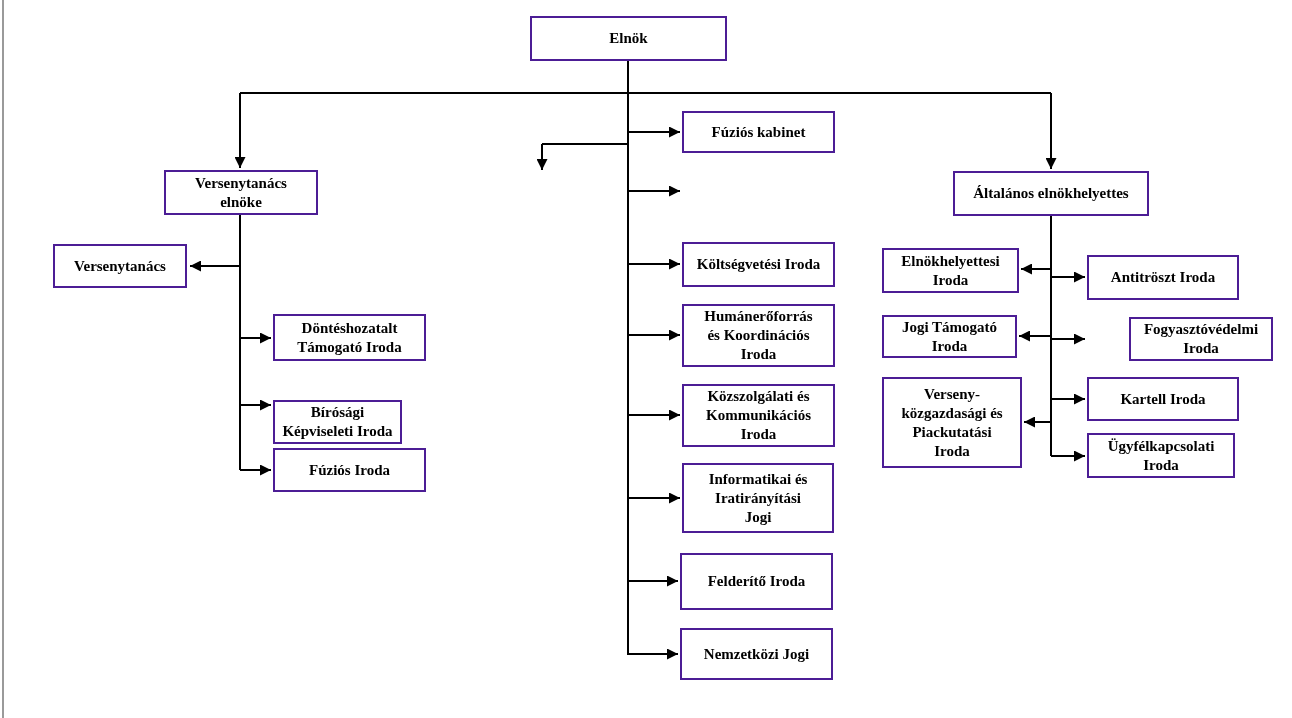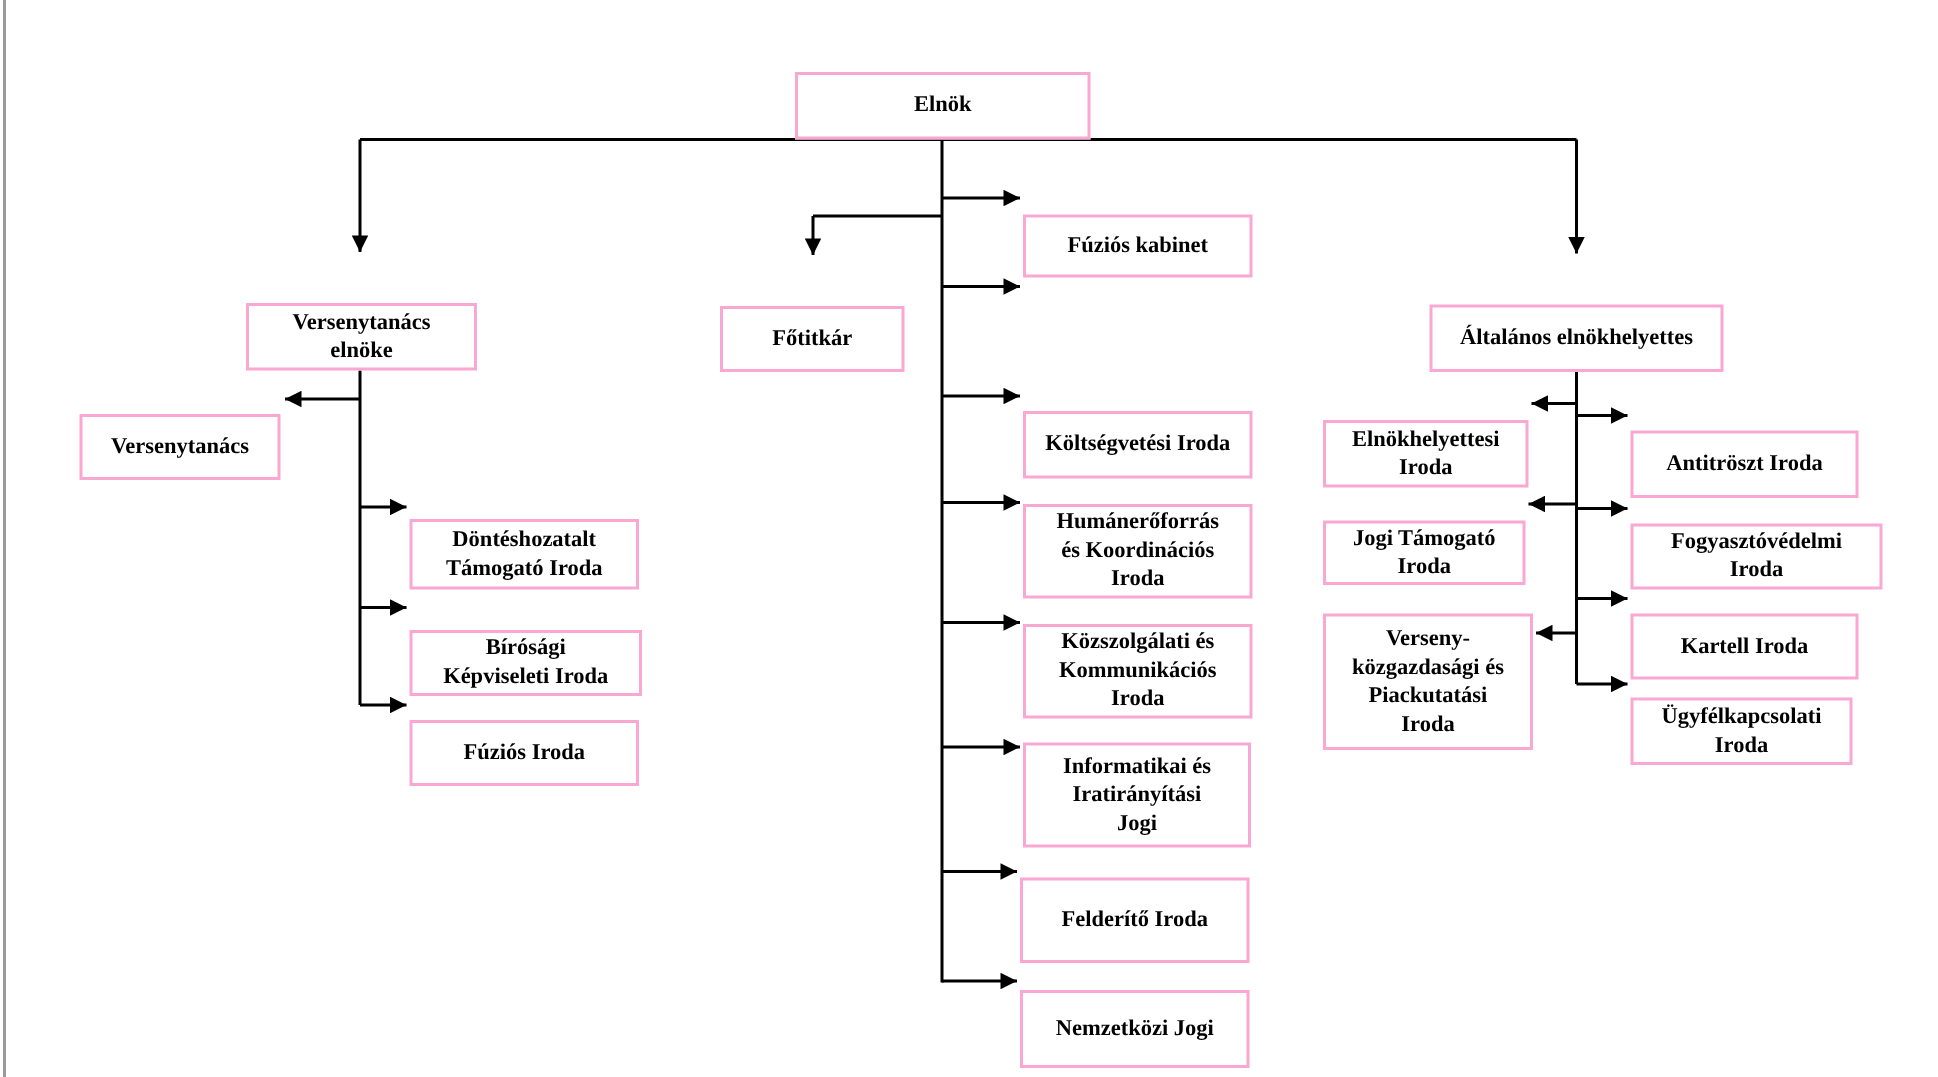--- a/index.html
+++ b/index.html
@@ -4,47 +4,47 @@
 <style>
   html,body{margin:0;padding:0;background:#fff;}
   .page{
     position:relative;width:1292px;height:718px;background:#ffffff;
     overflow:hidden;font-family:"Liberation Serif","DejaVu Serif",serif;
   }
   .page-edge{position:absolute;left:2px;top:0;width:2px;height:718px;background:#9a9a9a;}
   .connectors{position:absolute;left:0;top:0;width:1292px;height:718px;}
   .connectors line{stroke:#000;stroke-width:2;}
   .node{
-    position:absolute;box-sizing:border-box;border:2px solid #f9a8d4;background:#fff;
+    position:absolute;box-sizing:border-box;border:2px solid #4c1d95;background:#fff;
     display:flex;align-items:center;justify-content:center;text-align:center;
     font-weight:bold;font-size:15px;line-height:19px;color:#000;
-    white-space:pre-line;padding:1px 2px;z-index:2;margin-top:32px;
+    white-space:pre-line;padding:1px 2px;z-index:2;
   }
   
   .n-elnok{left:530px;top:16px;width:197px;height:45px}
   .n-vt-elnoke{left:164px;top:170px;width:154px;height:45px}
   .n-vt{left:53px;top:244px;width:134px;height:44px}
   .n-donteshozatalt{left:273px;top:314px;width:153px;height:47px}
-  .n-birosagi{left:273px;top:388px;width:155px;height:44px}
+  .n-birosagi{left:273px;top:400px;width:129px;height:44px}
   .n-fuzios{left:273px;top:448px;width:153px;height:44px}
   .n-fotitkar{left:480px;top:172px;width:123px;height:44px}
   .n-elnoki-kabinet{left:682px;top:111px;width:153px;height:42px}
   .n-belso-ellenor{left:682px;top:170px;width:153px;height:43px}
   .n-koltsegvetesi{left:682px;top:242px;width:153px;height:45px}
   .n-humaneroforras{left:682px;top:304px;width:153px;height:63px}
   .n-kozszolgalati{left:682px;top:384px;width:153px;height:63px}
   .n-informatikai{left:682px;top:463px;width:152px;height:70px}
   .n-felderito{left:680px;top:553px;width:153px;height:57px}
   .n-nemzetkozi{left:680px;top:628px;width:153px;height:52px}
   .n-altalanos{left:953px;top:171px;width:196px;height:45px}
   .n-elnokhelyettesi{left:882px;top:248px;width:137px;height:45px}
   .n-jogi{left:882px;top:315px;width:135px;height:43px}
   .n-vkozgazdasagi{left:882px;top:377px;width:140px;height:91px}
   .n-antitroszt{left:1087px;top:255px;width:152px;height:45px}
-  .n-fogyasztovedelmi{left:1087px;top:317px;width:168px;height:44px}
+  .n-fogyasztovedelmi{left:1129px;top:317px;width:144px;height:44px}
   .n-kartell{left:1087px;top:377px;width:152px;height:44px}
   .n-ugyfelkapcsolati{left:1087px;top:433px;width:148px;height:45px}
 </style>
 </head>
 <body>
 
 <div class="page">
   <div class="page-edge"></div>
 
   <svg class="connectors" width="1292" height="718" viewBox="0 0 1292 718" xmlns="http://www.w3.org/2000/svg">
@@ -87,21 +87,20 @@
 
   <div class="node n-elnok">Elnök</div>
   <div class="node n-vt-elnoke">Versenytanács
 elnöke</div>
   <div class="node n-vt">Versenytanács</div>
   <div class="node n-donteshozatalt">Döntéshozatalt
 Támogató Iroda</div>
   <div class="node n-birosagi">Bírósági
 Képviseleti Iroda</div>
   <div class="node n-fuzios">Fúziós Iroda</div>
-  <div class="node n-fotitkar">Főtitkár</div>
   <div class="node n-elnoki-kabinet">Fúziós kabinet</div>
   <div class="node n-koltsegvetesi">Költségvetési Iroda</div>
   <div class="node n-humaneroforras">Humánerőforrás
 és Koordinációs
 Iroda</div>
   <div class="node n-kozszolgalati">Közszolgálati és
 Kommunikációs
 Iroda</div>
   <div class="node n-informatikai">Informatikai és
 Iratirányítási

